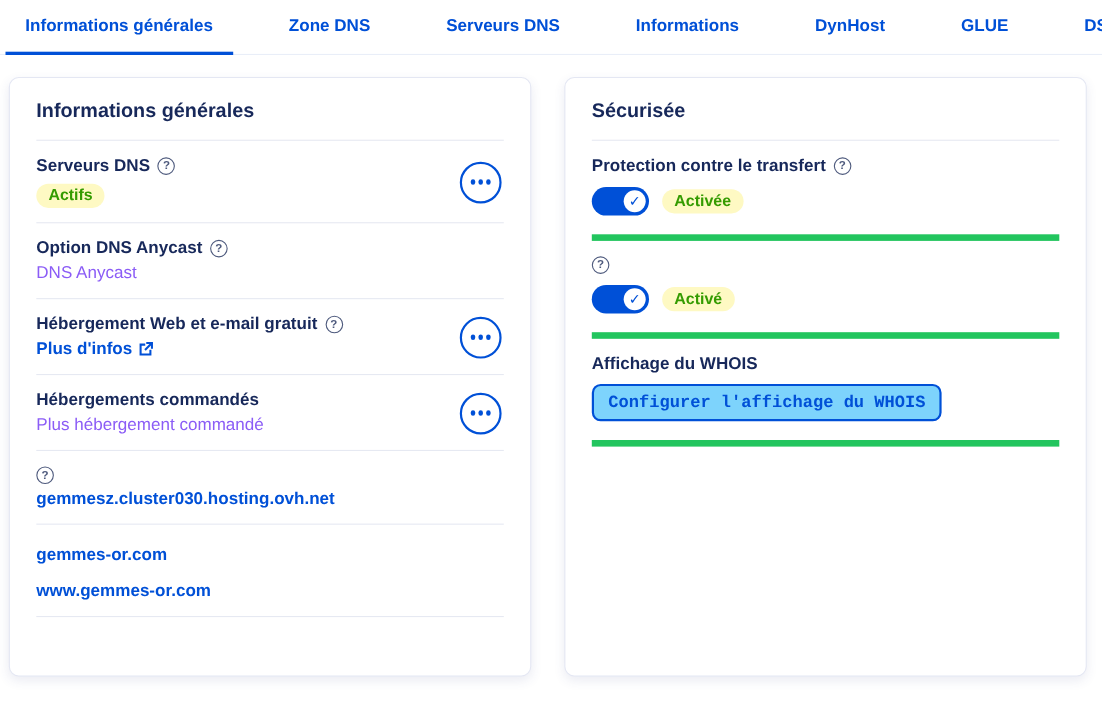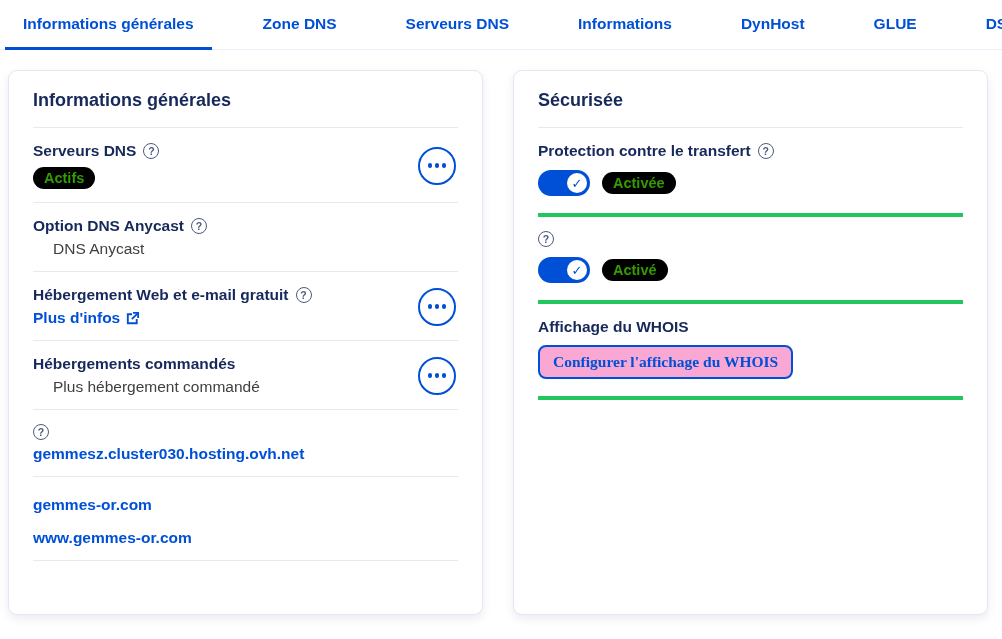--- a/index.html
+++ b/index.html
@@ -20,50 +20,50 @@
     box-shadow: 0 4px 10px rgba(60,70,140,0.10); padding: 19px 24px 0 24px;
     min-height: 545px; }
   .card-title { font-size: 18px; font-weight: 700; color: #17285a; padding-bottom: 16px;
     border-bottom: 1px solid #e6e9f2; }
 
   .row { border-bottom: 1px solid #e6e9f2; padding: 14px 0 13px 0;
     display: flex; justify-content: space-between; align-items: center; }
   .row-main { min-width: 0; }
   .label { font-size: 15.5px; font-weight: 700; color: #17285a; display: flex;
     align-items: center; gap: 7px; }
-  .muted { font-size: 15.5px; color: #404040; margin-top: 5px; margin-left: 20px; }
+  .muted { font-size: 15.5px; color: #8b5cf6; margin-top: 5px; }
   .link { font-size: 15.5px; font-weight: 700; color: #0050d7; margin-top: 5px;
-    cursor: pointer; display: flex; align-items: center; gap: 5px; width: fit-content; }
+    cursor: pointer; display: flex; align-items: flex-start; gap: 5px; width: fit-content; }
   .link + .link { margin-top: 15px; }
 
   .help { width: 16px; height: 16px; border: 1px solid #4e5a7d; border-radius: 50%;
     color: #4e5a7d; font-size: 10.5px; font-weight: 700; display: inline-flex;
     align-items: center; justify-content: center; flex: 0 0 auto; }
 
-  .badge { display: inline-block; background: #000000; color: #349b00; font-weight: 700;
+  .badge { display: inline-block; background: #fef9c3; color: #349b00; font-weight: 700;
     font-size: 14.5px; padding: 3px 11px; border-radius: 13px; margin-top: 7px; }
 
   .menu-btn { width: 38px; height: 38px; border-radius: 50%; border: 2px solid #0050d7;
     background: #fff; display: flex; align-items: center; justify-content: center;
     gap: 2.5px; cursor: pointer; flex: 0 0 auto; margin-right: 2px; }
   .menu-btn i { width: 4.5px; height: 4.5px; border-radius: 50%; background: #0050d7; }
 
   
-  .sec-row { border-bottom: 4px solid #22c55e; padding: 14px 0 17px 0; }
+  .sec-row { border-bottom: 6px solid #22c55e; padding: 14px 0 17px 0; }
   .toggle-line { display: flex; align-items: center; gap: 12px; margin-top: 10px; }
   .toggle { position: relative; width: 52px; height: 26px; background: #0050d7;
     border-radius: 13px; cursor: pointer; flex: 0 0 auto; }
   .toggle .knob { position: absolute; top: 3px; right: 3px; width: 20px; height: 20px;
     background: #fff; border-radius: 50%; display: flex; align-items: center;
     justify-content: center; color: #0050d7; font-size: 13px; font-weight: 700; }
   .toggle-line .badge { margin-top: 0; }
 
-  .whois-btn { margin-top: 9px; background: #f9a8d4; border: 2px solid #0050d7;
+  .whois-btn { margin-top: 9px; background: #7dd3fc; border: 2px solid #0050d7;
     border-radius: 8px; color: #0050d7; font-weight: 700; font-size: 15.5px;
-    padding: 6px 13px; cursor: pointer; font-family: Liberation Serif, serif; }
+    padding: 6px 13px; cursor: pointer; font-family: Liberation Mono, monospace; }
 
   .ext-icon { flex: 0 0 auto; margin-top: 1px; }
 </style>
 </head>
 <body>
 
 <nav class="tabbar">
   <div class="tab active">Informations générales</div>
   <div class="tab">Zone DNS</div>
   <div class="tab">Serveurs DNS</div>

